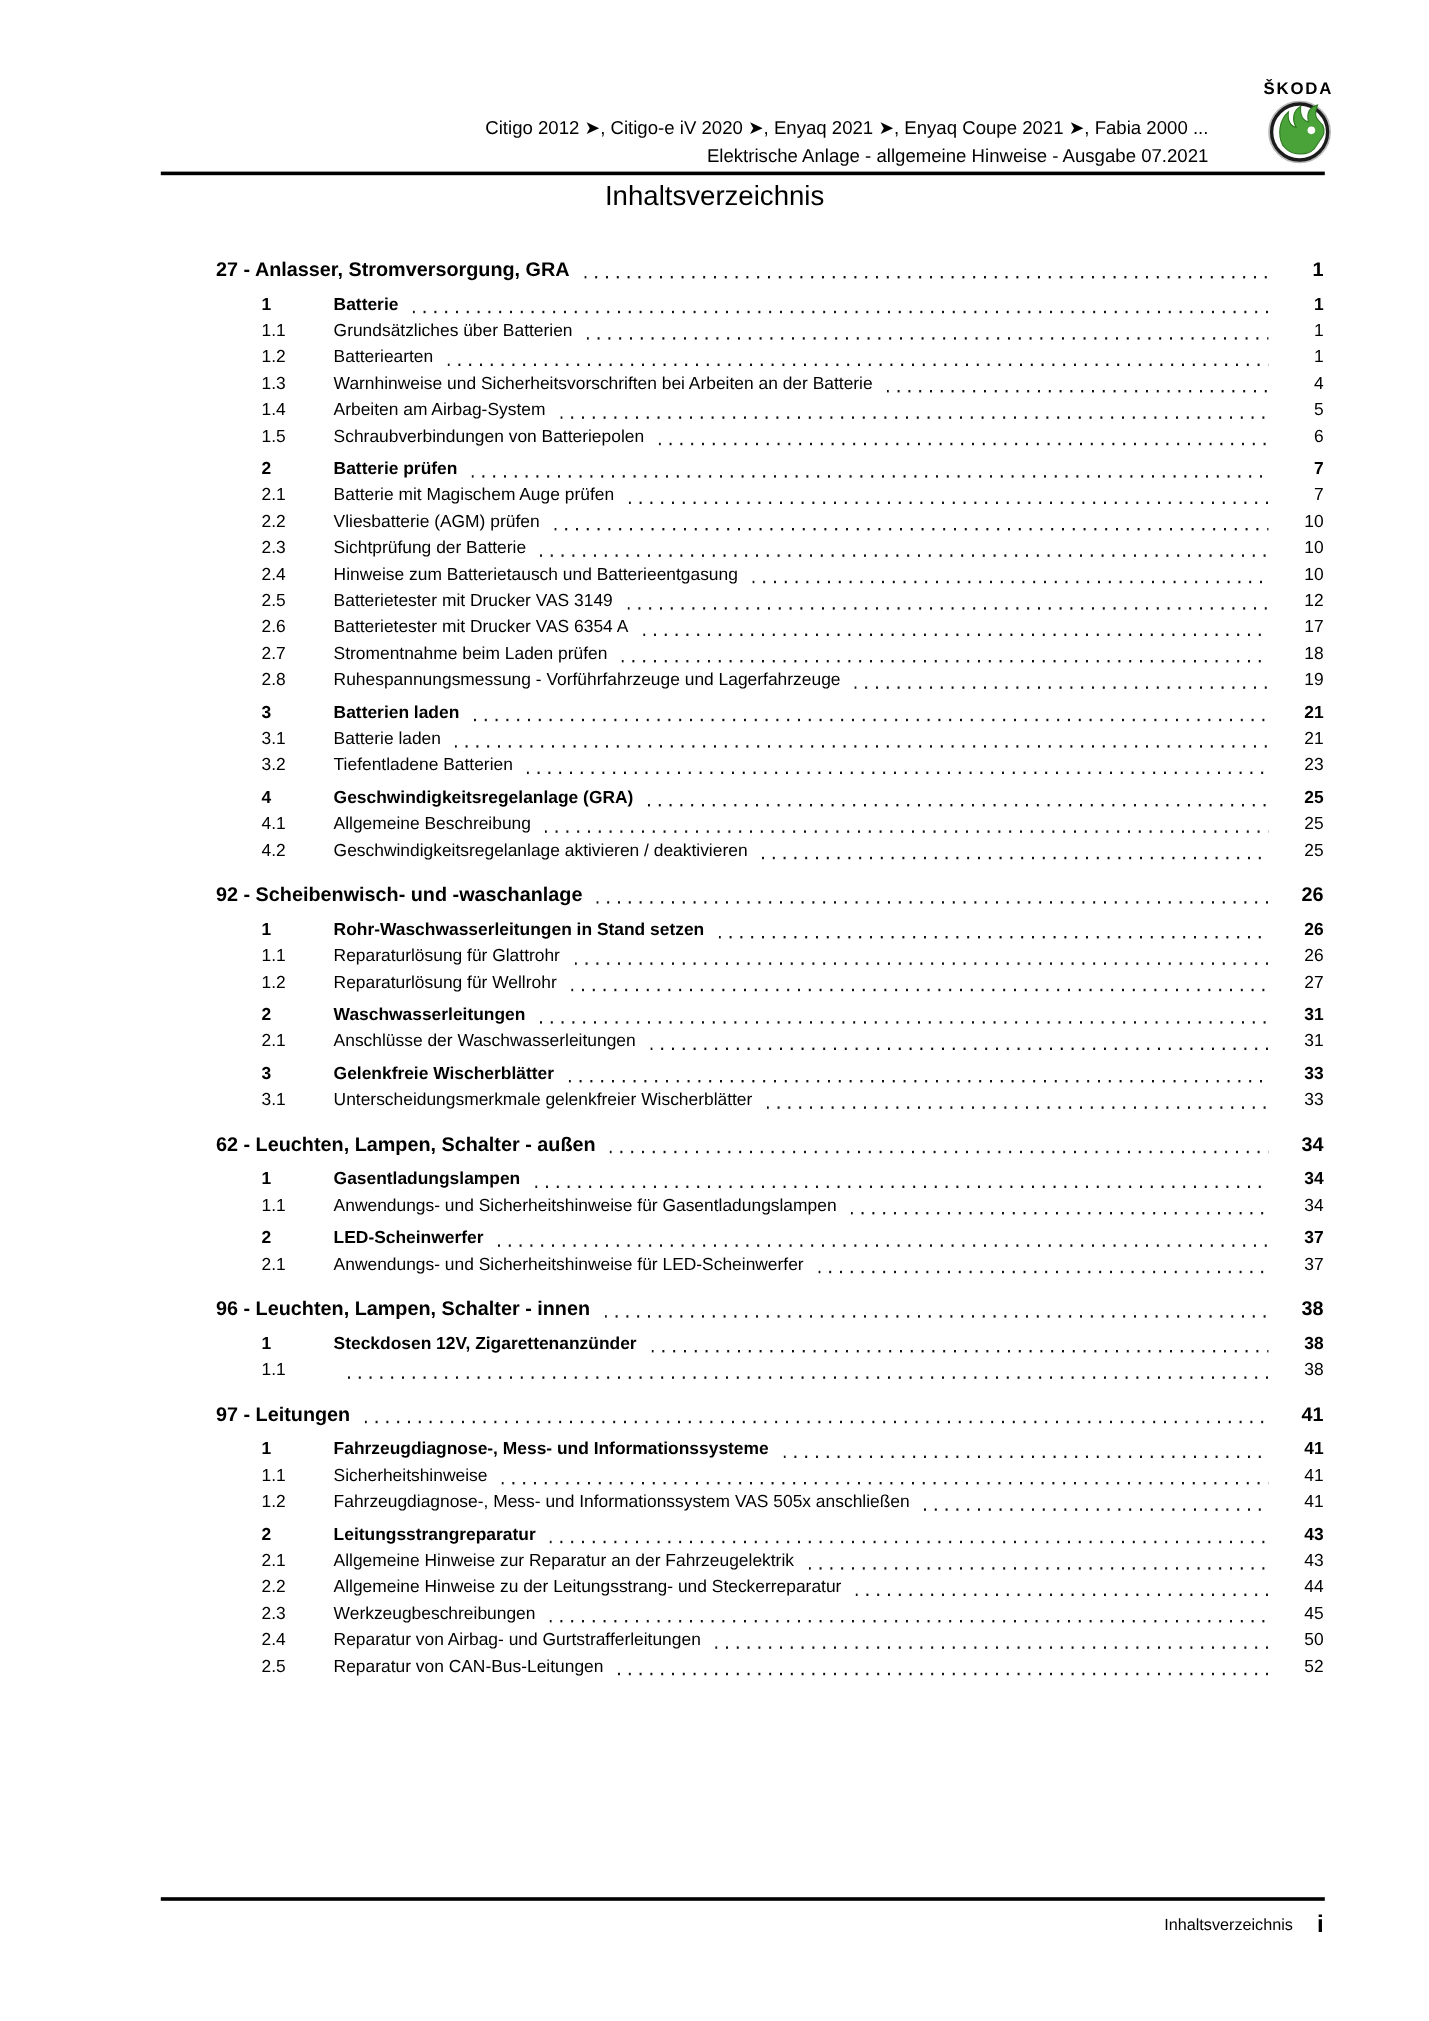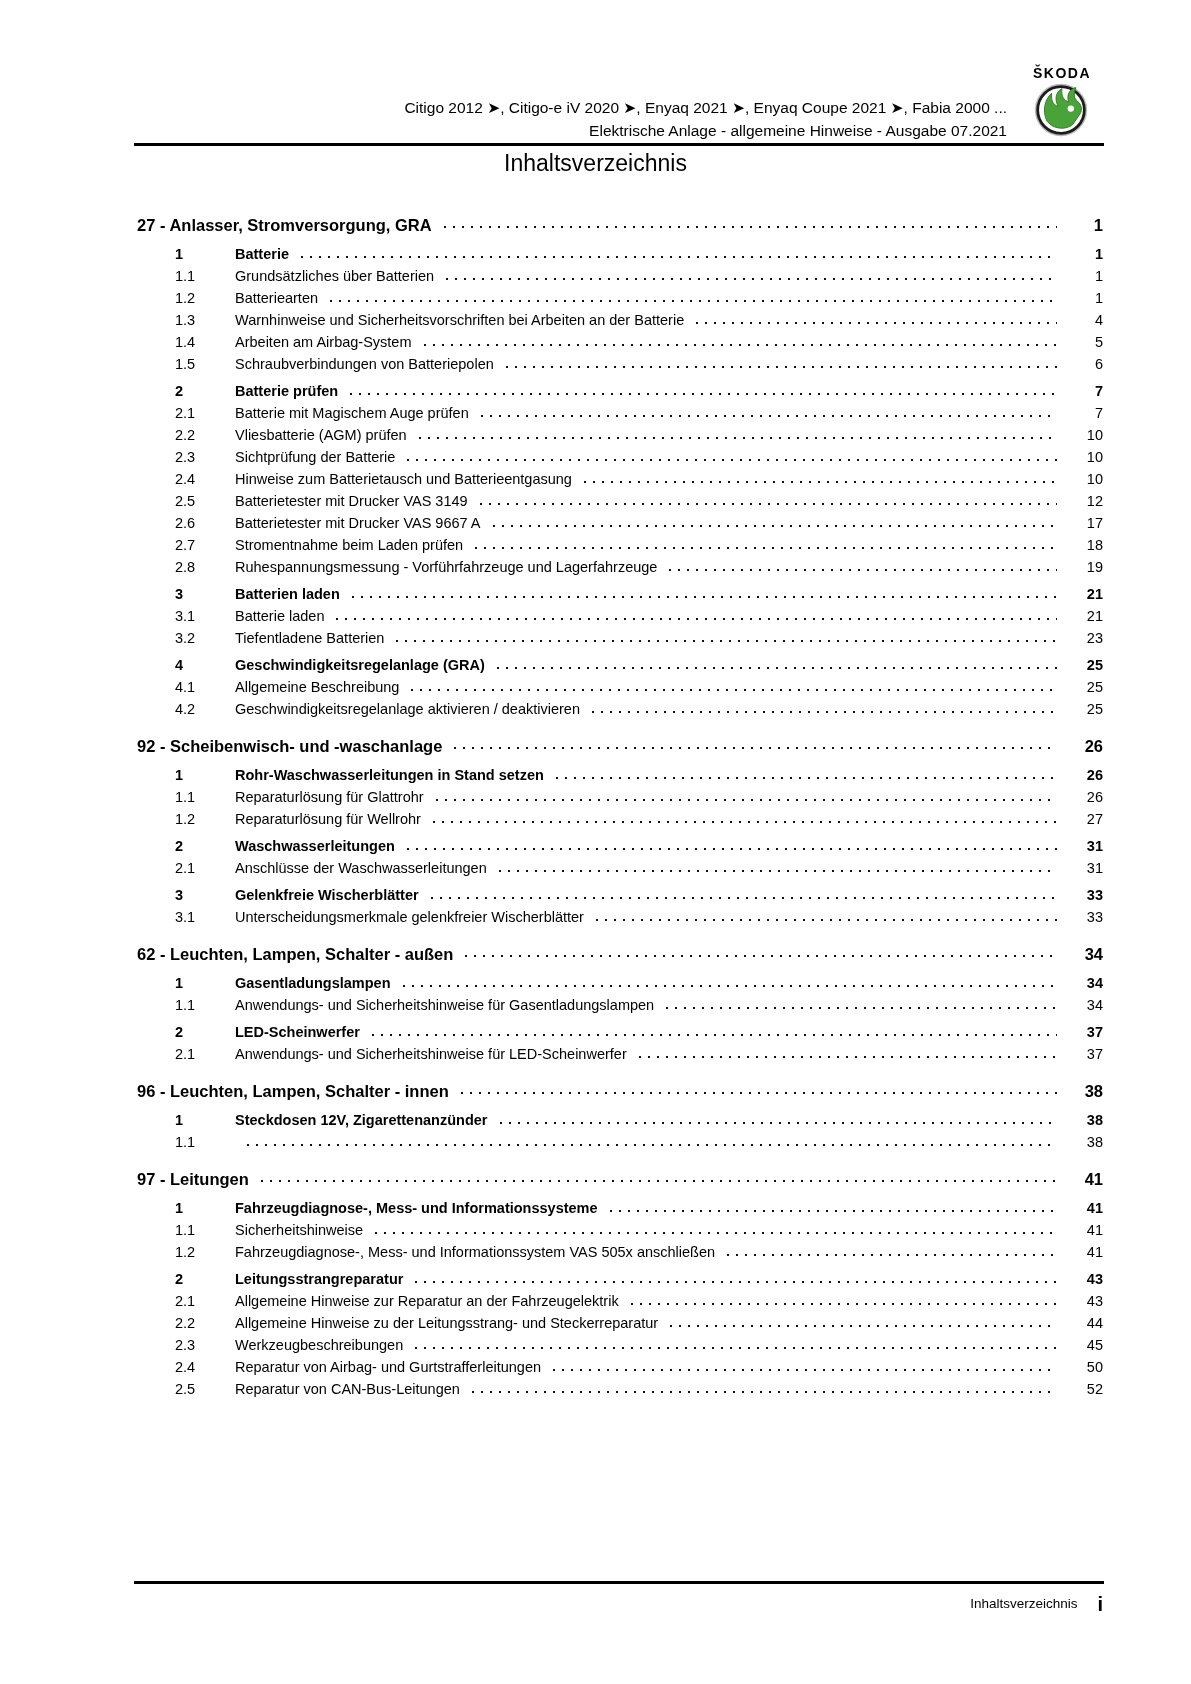--- a/index.html
+++ b/index.html
@@ -11,40 +11,40 @@
     overflow: hidden;
   }
   .page { position: absolute; inset: 0; background: #fff; }
 
   
   .header { position: absolute; top: 58px; left: 137px; width: 966px; height: 86px; }
   .header-text {
     position: absolute; right: 96px; bottom: 2px;
     text-align: right; font-size: 15.5px; line-height: 23px; white-space: nowrap;
   }
-  .brand { position: absolute; right: -8px; top: 8px; width: 78px; text-align: left; }
+  .brand { position: absolute; right: -8px; top: 8px; width: 78px; text-align: right; }
   .brand-word { font-weight: bold; font-size: 14px; letter-spacing: 1.5px; line-height: 14px; }
   .brand-mark { margin-top: 2px; }
 
   .rule { position: absolute; left: 134px; width: 970px; height: 3px; background: #000; }
   .top-rule { top: 143px; }
   .bottom-rule { top: 1581px; }
 
   
   .doc-title {
     position: absolute; top: 150px; left: 0; width: 1191px;
     text-align: center; font-size: 23px; font-weight: 400; margin: 0;
   }
 
   
   #toc { position: absolute; top: 212px; left: 137px; width: 966px; }
   .chapter { margin-top: 13px; }
   .chapter:first-child { margin-top: 0; }
 
-  .row { display: flex; align-items: center; }
+  .row { display: flex; align-items: flex-end; margin-left: 43px; }
   .leader {
     flex: 1 1 auto;
     height: 12px;
     margin: 0 10px 4px 12px;
     background-image: linear-gradient(to right, #111 2px, transparent 2px);
     background-size: 9px 2px;
     background-repeat: repeat-x;
     background-position: left bottom;
   }
 
@@ -178,21 +178,21 @@
 
   <div class="row entry-row">
     <span class="num">2.5</span>
     <span class="etitle">Batterietester mit Drucker VAS 3149</span>
     <span class="leader"></span>
     <span class="epage">12</span>
   </div>
 
   <div class="row entry-row">
     <span class="num">2.6</span>
-    <span class="etitle">Batterietester mit Drucker VAS 9667 A</span>
+    <span class="etitle">Batterietester mit Drucker VAS 6354 A</span>
     <span class="leader"></span>
     <span class="epage">17</span>
   </div>
 
   <div class="row entry-row">
     <span class="num">2.7</span>
     <span class="etitle">Stromentnahme beim Laden prüfen</span>
     <span class="leader"></span>
     <span class="epage">18</span>
   </div>

